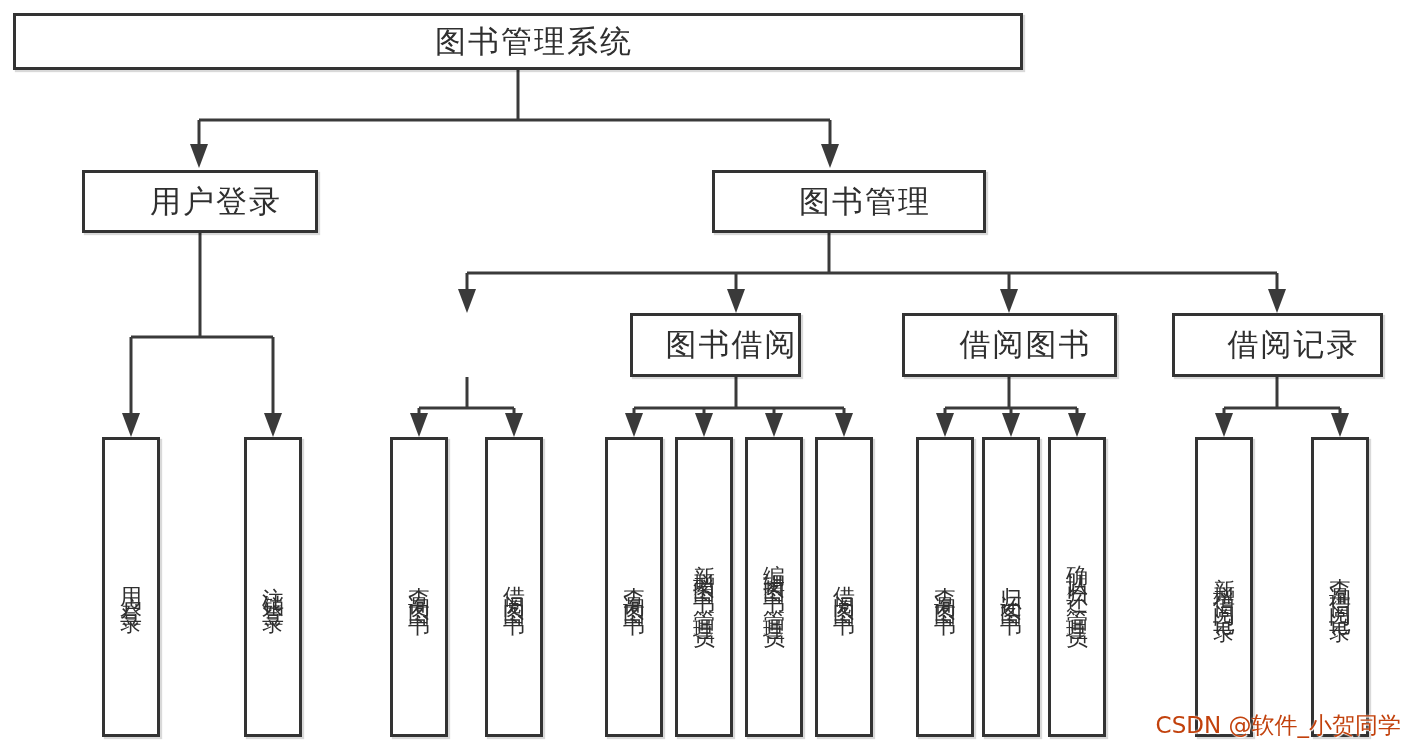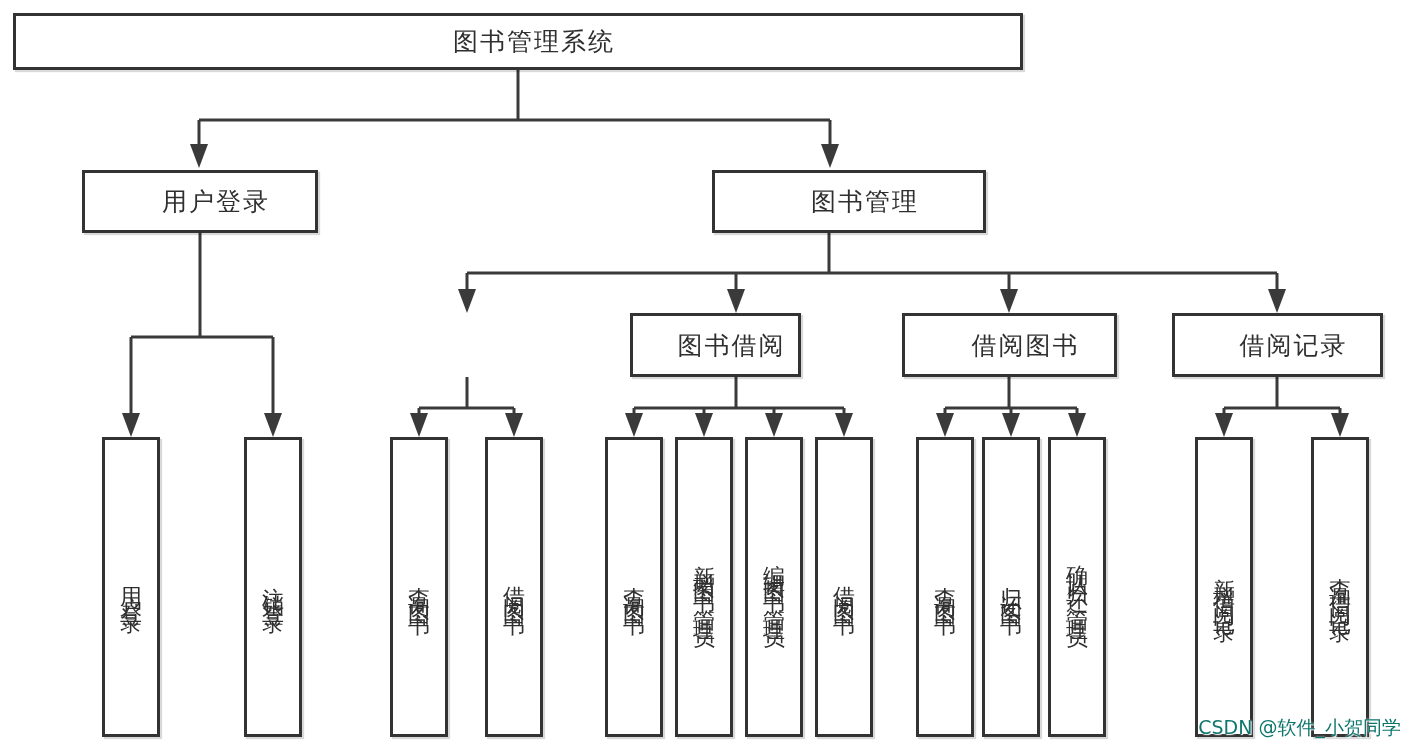--- a/index.html
+++ b/index.html
@@ -17,38 +17,38 @@
     background:#ffffff;
     border:3px solid #333333;
     box-shadow:2px 2px 1px rgba(0,0,0,0.15);
     color:#2f2f2f;
     display:flex;
     align-items:center;
     justify-content:center;
     z-index:2;
   }
   .h{
-    font-size:25px;
+    font-size:31px;
     letter-spacing:2px;
     white-space:nowrap;
     padding-left:32px;
   }
   .v{
     font-size:22px;
     writing-mode:vertical-rl;
     text-orientation:mixed;
     letter-spacing:9px;
     line-height:1;
   }
   .watermark{
     position:absolute;
     right:4px;
     bottom:6px;
-    font-size:19px;
-    color:#0f766e;
+    font-size:23px;
+    color:#c2410c;
     text-shadow:0 0 2px #ffffff, 1px 1px 1px #ffffff;
     z-index:3;
     white-space:nowrap;
     padding-left:46px;
   }
 </style>
 </head>
 <body>
 
 <div class="stage">

